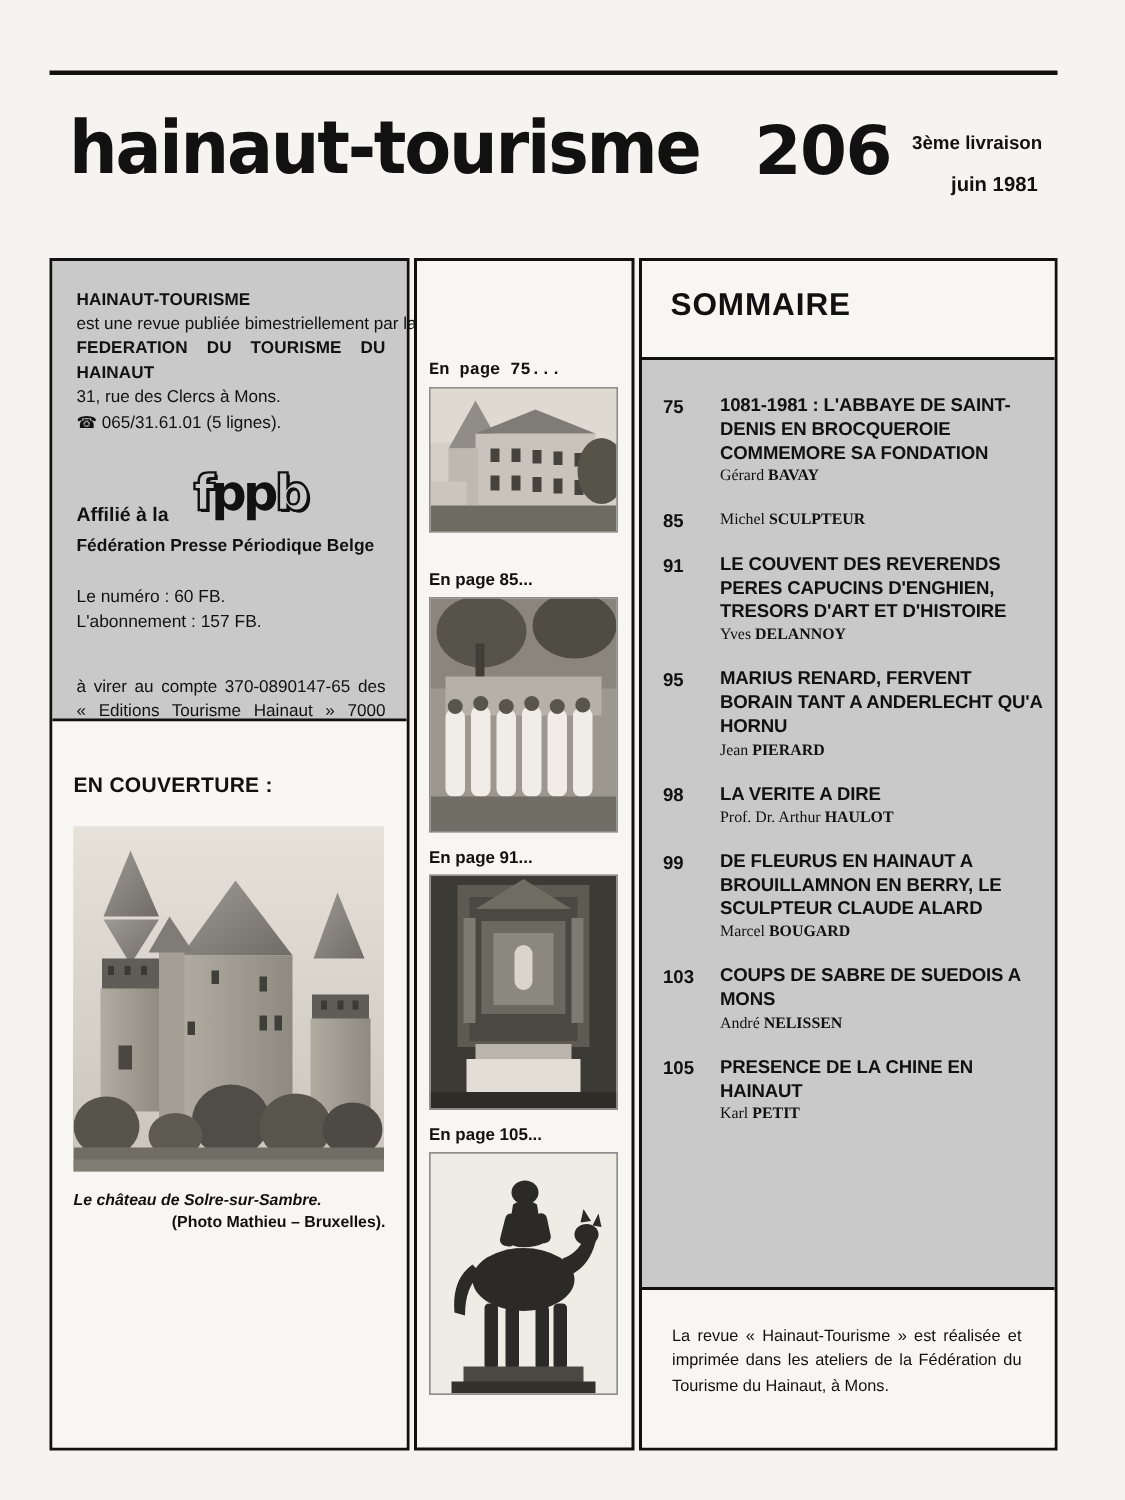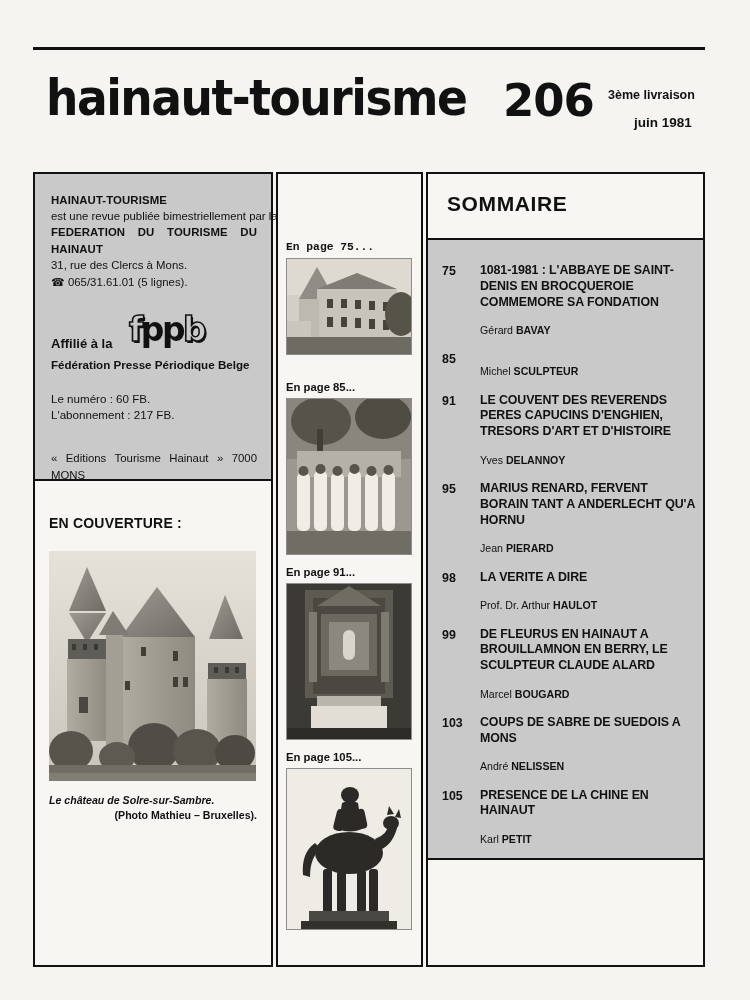--- a/index.html
+++ b/index.html
@@ -280,22 +280,23 @@
   .toc-heading {
     font-size: 12.4px;
     font-weight: 700;
     color: #111;
     line-height: 1.27;
     letter-spacing: -0.1px;
   }
   .toc-author {
     font-size: 10.6px;
     color: #111;
-    margin-top: 14px;
+    margin-top: 2px;
     line-height: 1.2;
+    font-family: Liberation Serif, serif;
   }
   .toc-author .surname { font-weight: 700; }
   .colophon {
     position: absolute;
     left: 0; right: 0; top: 687px;
     bottom: 0;
     background: #f7f6f2;
   }
   .colophon-text {
     padding: 22px 22px 0 20px;
@@ -335,24 +336,25 @@
           </div>
 
           <div class="affil-block">
             <div class="affil-label">Affilié à la</div>
             <div class="fppb"><span class="hollow">f</span><span class="solid">pp</span><span class="hollow">b</span></div>
             <div class="affil-sub">Fédération Presse Périodique Belge</div>
           </div>
 
           <div class="price-block">
             <div class="info-line">Le numéro : 60 FB.</div>
-            <div class="info-line">L'abonnement : 217 FB.</div>
+            <div class="info-line">L'abonnement : 157 FB.</div>
           </div>
 
           <div class="account-block">
+            <div class="justified">à virer au compte 370-0890147-65 des</div>
             <div class="justified">« Editions Tourisme Hainaut » 7000 MONS</div>
           </div>
         </div>
       </div>
 
       <div class="cover-section">
         <div class="cover-title">EN COUVERTURE :</div>
 
         <div class="cover-photo">
           <svg width="207" height="230" viewBox="0 0 207 230" aria-hidden="true">
@@ -602,16 +604,19 @@
             <div class="toc-page">105</div>
             <div class="toc-body">
               <div class="toc-heading">PRESENCE DE LA CHINE EN HAINAUT</div>
               <div class="toc-author"><span>Karl </span><span class="surname">PETIT</span></div>
             </div>
           </div>
 
         </div>
       </div>
 
+      <div class="colophon">
+        <div class="colophon-text">La revue « Hainaut-Tourisme » est réalisée et imprimée dans les ateliers de la Fédération du Tourisme du Hainaut, à Mons.</div>
+      </div>
     </div>
 
   </div>
 </div>
 
 </body></html>

